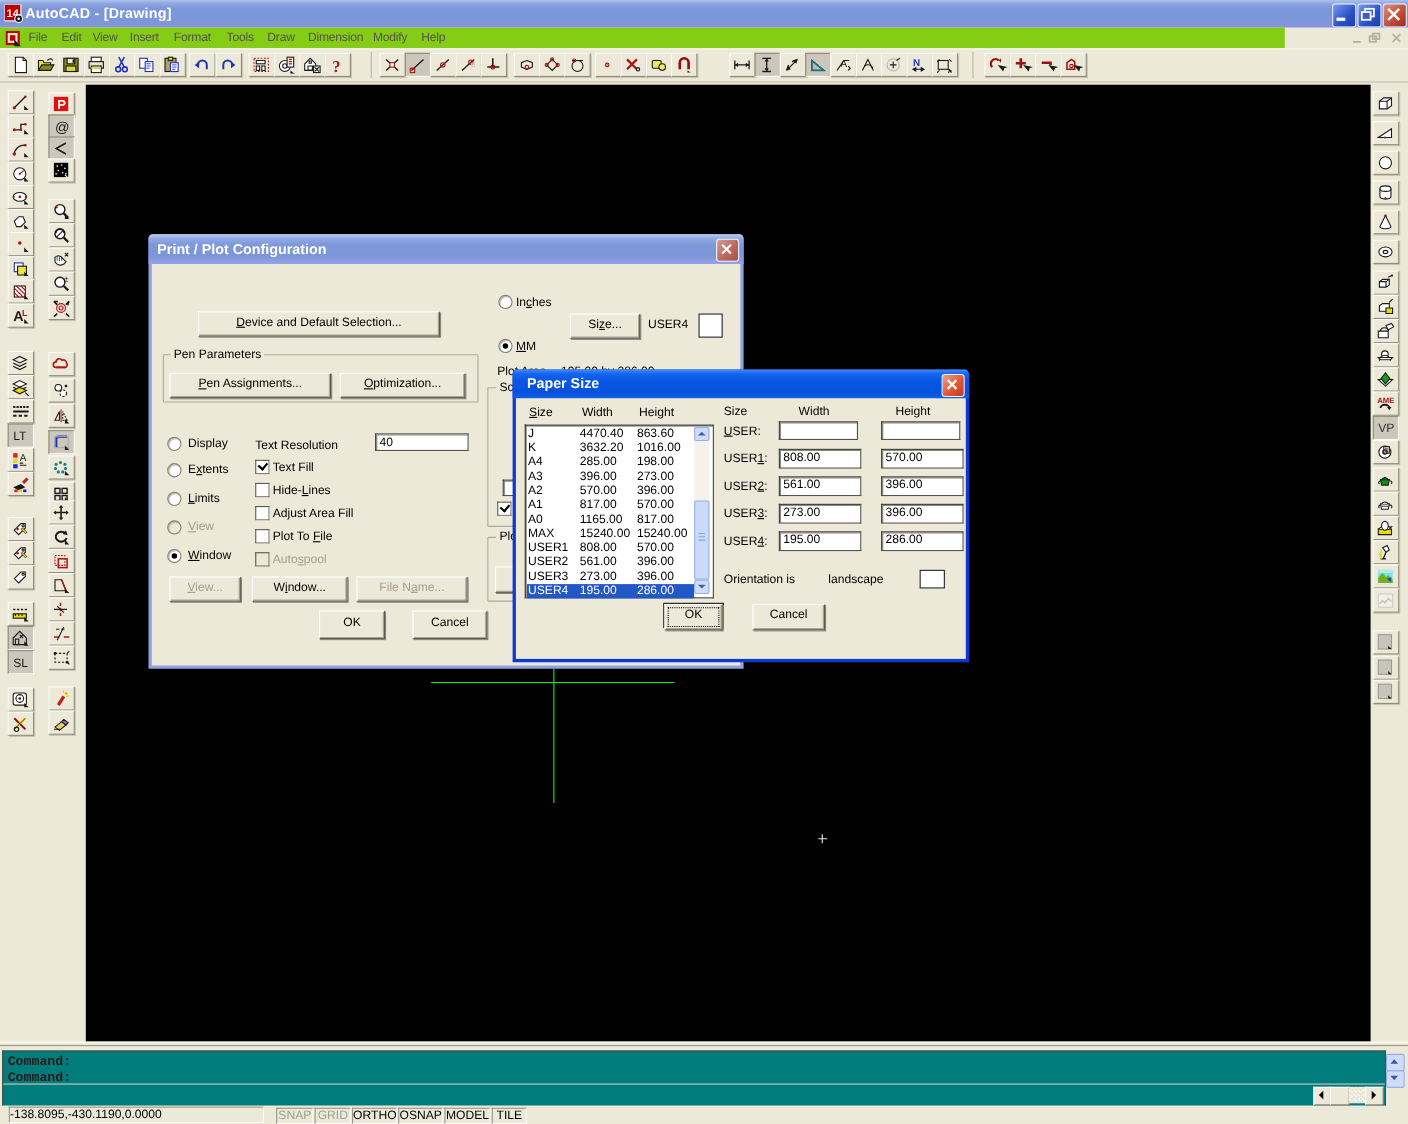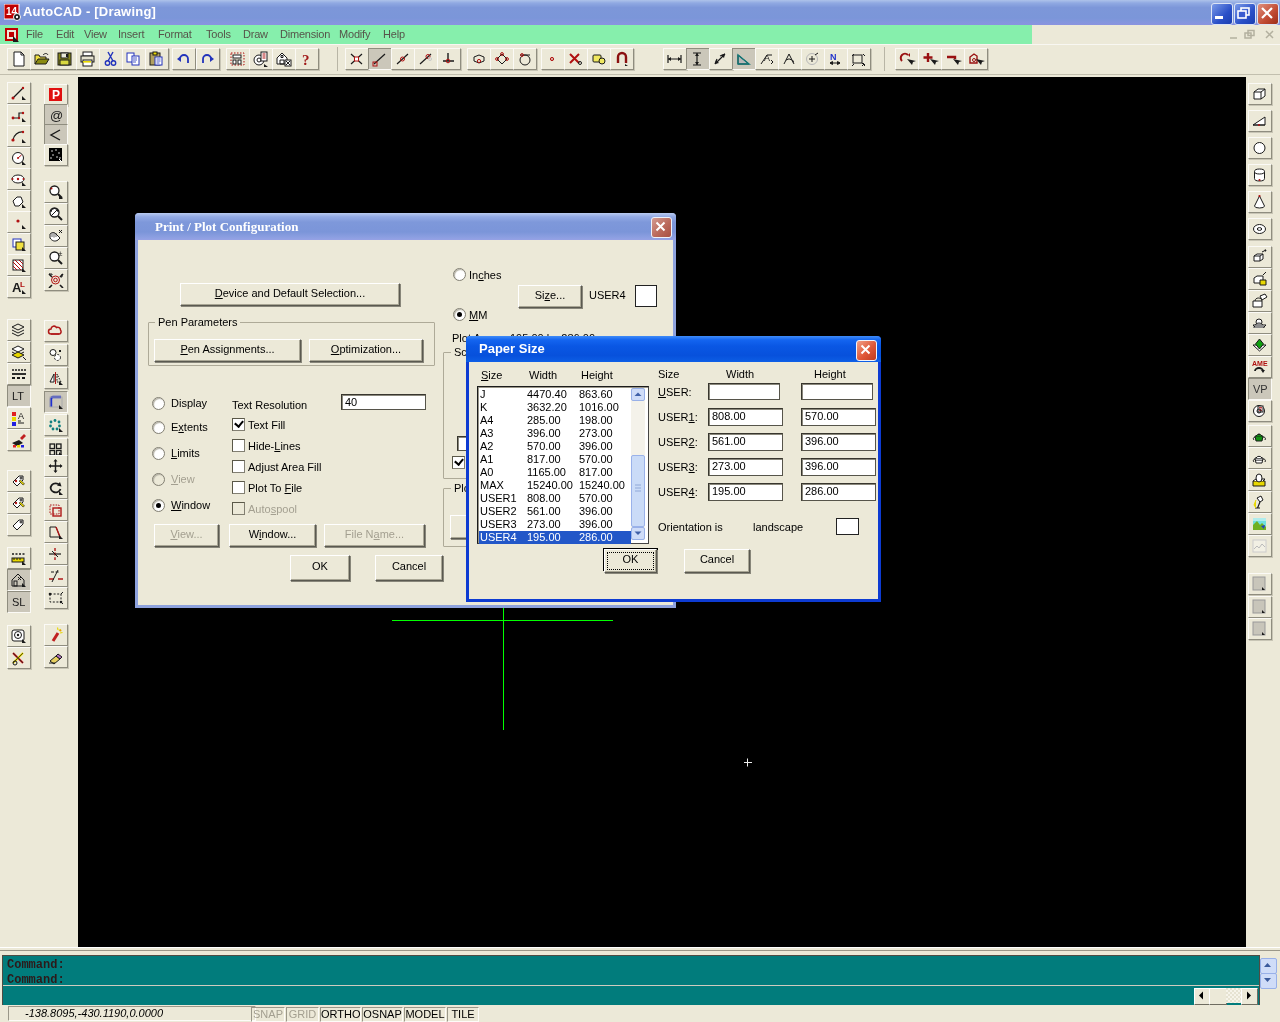--- a/index.html
+++ b/index.html
@@ -5,21 +5,21 @@
 html,body{margin:0;padding:0;}
 #page{position:relative;width:1280px;height:1022px;background:#ece9d8;overflow:hidden;
   font-family:"Liberation Sans",sans-serif;font-size:11px;color:#000;}
 .abs{position:absolute;}
 
 #titlebar{left:0;top:0;width:1280px;height:25px;
   background:linear-gradient(180deg,#aec3ea 0%,#90a9e2 12%,#7d97d9 30%,#7b96d9 72%,#8396dd 88%,#8a93e0 100%);}
 #titletext{left:23px;top:4px;font-size:13px;font-weight:bold;color:#fff;letter-spacing:.2px;}
 .capbtn{top:3px;width:20px;height:20px;border-radius:3px;border:1px solid #dce4f5;
   color:#fff;}
-#menubar{left:0;top:25px;width:1032px;height:19px;background:#86efac;color:#56544a;letter-spacing:-0.2px;}
+#menubar{left:0;top:25px;width:1168px;height:19px;background:#84cc16;color:#56544a;letter-spacing:-0.2px;}
 #menubar span{position:absolute;top:3px;}
 #toolrow{left:0;top:44px;width:1280px;height:33px;background:#ece9d8;border-top:1px solid #f8f7f2;}
 .tbtn{position:absolute;width:22px;height:22px;background:#ece9d8;
   border:1px solid;border-color:#fbfaf6 #8f8d7f #8f8d7f #fbfaf6;box-shadow:1px 1px 0 #c8c5b5;}
 .tbtn.pressed{background:#cbc7ba;border-color:#8f8d7f #fbfaf6 #fbfaf6 #8f8d7f;box-shadow:none;}
 .tbtn svg{position:absolute;left:2px;top:2px;}
 
 #canvas{left:78px;top:77px;width:1168px;height:870px;background:#000;}
 
 .dlgtitle{font-size:13px;font-weight:bold;color:#fff;}
@@ -881,21 +881,21 @@
           <rect x="2" y="1" width="12" height="13" fill="#c8c5ba" stroke="#999"></rect>
           <path d="M11 11 l3 3 h-3 z" fill="#1a1a1a"></path>
         </svg>
       </div>
     </div>
 
   <div class="abs" id="printdlg" style="left:135px;top:213px;width:541px;height:395px;
      background:#8ea2dd;border-radius:4px 4px 0 0;">
     <div class="abs" style="left:0;top:0;width:541px;height:27px;border-radius:4px 4px 0 0;
        background:linear-gradient(180deg,#b9cbf0 0%,#93aae4 14%,#7e98da 34%,#7b95d9 70%,#8ea0e2 92%,#97a2e5 100%);"></div>
-    <div class="abs dlgtitle" style="left:20px;top:6px;font-family:Liberation Serif, serif;">Print / Plot Configuration</div>
+    <div class="abs dlgtitle" style="left:8px;top:6px;">Print / Plot Configuration</div>
     <div class="abs" style="left:516px;top:4px;width:19px;height:19px;border-radius:3px;border:1px solid #eef2fb;
        background:linear-gradient(135deg,#d49c92,#bb6a5c 55%,#a85042);"></div>
     <svg class="abs" style="left:516px;top:4px" width="19" height="19">
         <path d="M5.5 5.5 L13.5 13.5 M13.5 5.5 L5.5 13.5" stroke="#fff" stroke-width="2"></path>
       </svg>
     <div class="abs" id="pbody" style="left:3px;top:27px;width:535px;height:365px;background:#ece9d8;">
 
       <div class="btn" style="left:42px;top:43px;width:218px;height:18px;padding-top:3px;"><u>D</u>evice and Default Selection...</div>
 
       <div class="grp" style="left:10px;top:82px;width:285px;height:42px;">
@@ -1104,20 +1104,20 @@
   <svg class="abs" style="left:1194px;top:988px" width="14" height="15">
       <path d="M9 3.5 L5 7.5 L9 11.5 Z" fill="#000"></path>
     </svg>
   <div class="abs" style="left:1209px;top:988px;width:16px;height:15px;background:#ece9d8;border:1px solid;border-color:#fff #6e6c60 #6e6c60 #fff;"></div>
   <div class="abs" style="left:1226px;top:988px;width:15px;height:15px;background:repeating-conic-gradient(#f6f4ea 0% 25%, #e6e3d2 0% 50%) 0 0/4px 4px;"></div>
   <div class="abs" style="left:1241px;top:988px;width:15px;height:15px;background:#ece9d8;border:1px solid;border-color:#fff #6e6c60 #6e6c60 #fff;"></div>
   <svg class="abs" style="left:1241px;top:988px" width="15" height="15">
       <path d="M6 3.5 L10 7.5 L6 11.5 Z" fill="#000"></path>
     </svg>
 
-  <div class="statbox" style="left:8px;top:1006px;width:230px;text-align:left;padding-left:16px;font-style:italic;">-138.8095,-430.1190,0.0000</div>
+  <div class="statbox" style="left:8px;top:1006px;width:230px;text-align:left;padding-left:0;">-138.8095,-430.1190,0.0000</div>
   <div class="statbox" style="left:251px;width:32px;color:#a39f90;">SNAP</div>
   <div class="statbox" style="left:286px;width:31px;color:#a39f90;">GRID</div>
   <div class="statbox" style="left:320px;width:39px;">ORTHO</div>
   <div class="statbox" style="left:362px;width:39px;">OSNAP</div>
   <div class="statbox" style="left:404px;width:40px;">MODEL</div>
   <div class="statbox" style="left:447px;width:30px;">TILE</div>
 </div>
 
 </body></html>

